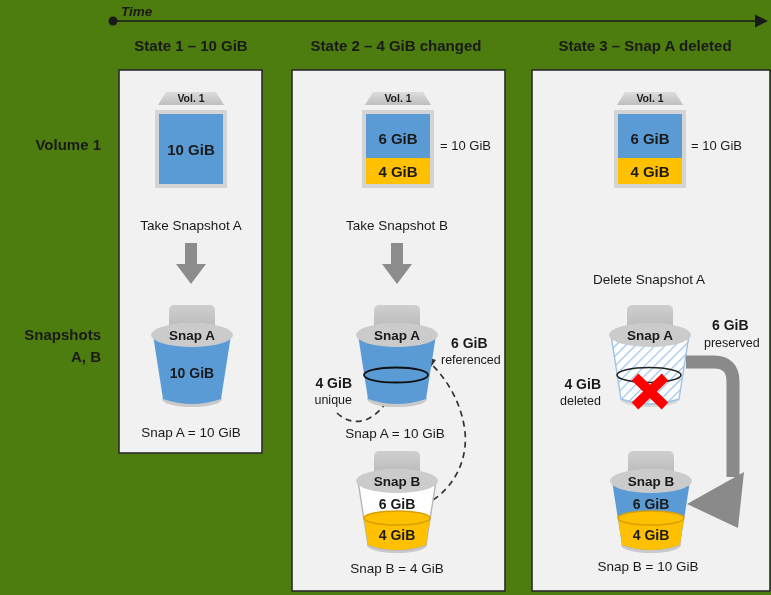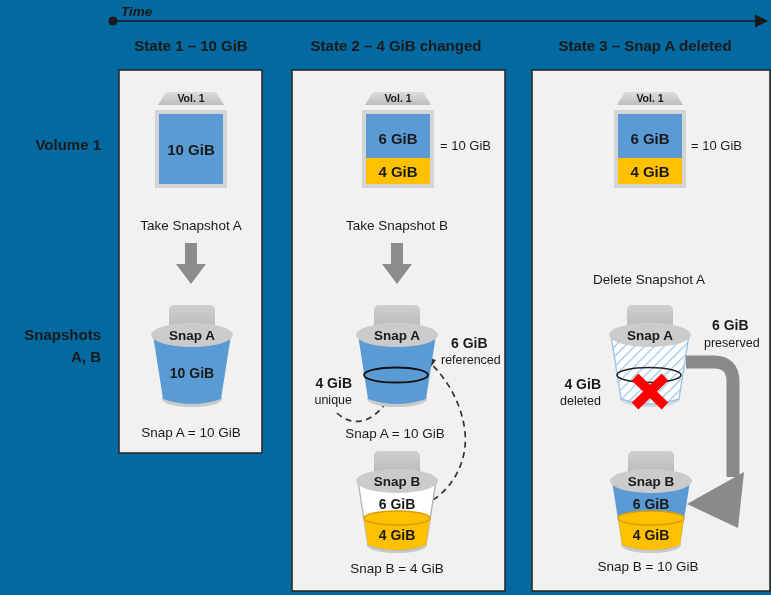--- a/index.html
+++ b/index.html
@@ -1,16 +1,16 @@
 <!DOCTYPE html>
 <html><head>
 <meta charset="utf-8">
 <style>
   html,body{margin:0;padding:0;background:#ffffff;}
-  #stage{position:relative;width:771px;height:595px;background:#0369a1;overflow:hidden;}
+  #stage{position:relative;width:771px;height:595px;background:#4d7c0f;overflow:hidden;}
   svg text{font-family:"Liberation Sans", sans-serif;fill:#1a1a1a;}
   .hdr{font-size:15px;font-weight:bold;}
   .rowlbl{font-size:15px;font-weight:bold;}
   .timelbl{font-size:13.5px;font-weight:bold;font-style:italic;}
   .capetxt{font-size:10.5px;font-weight:bold;}
   .volval{font-size:15px;font-weight:bold;}
   .eq{font-size:13px;}
   .action{font-size:13.5px;}
   .bktlbl{font-size:13.5px;font-weight:bold;}
   .bktval{font-size:14px;font-weight:bold;}

